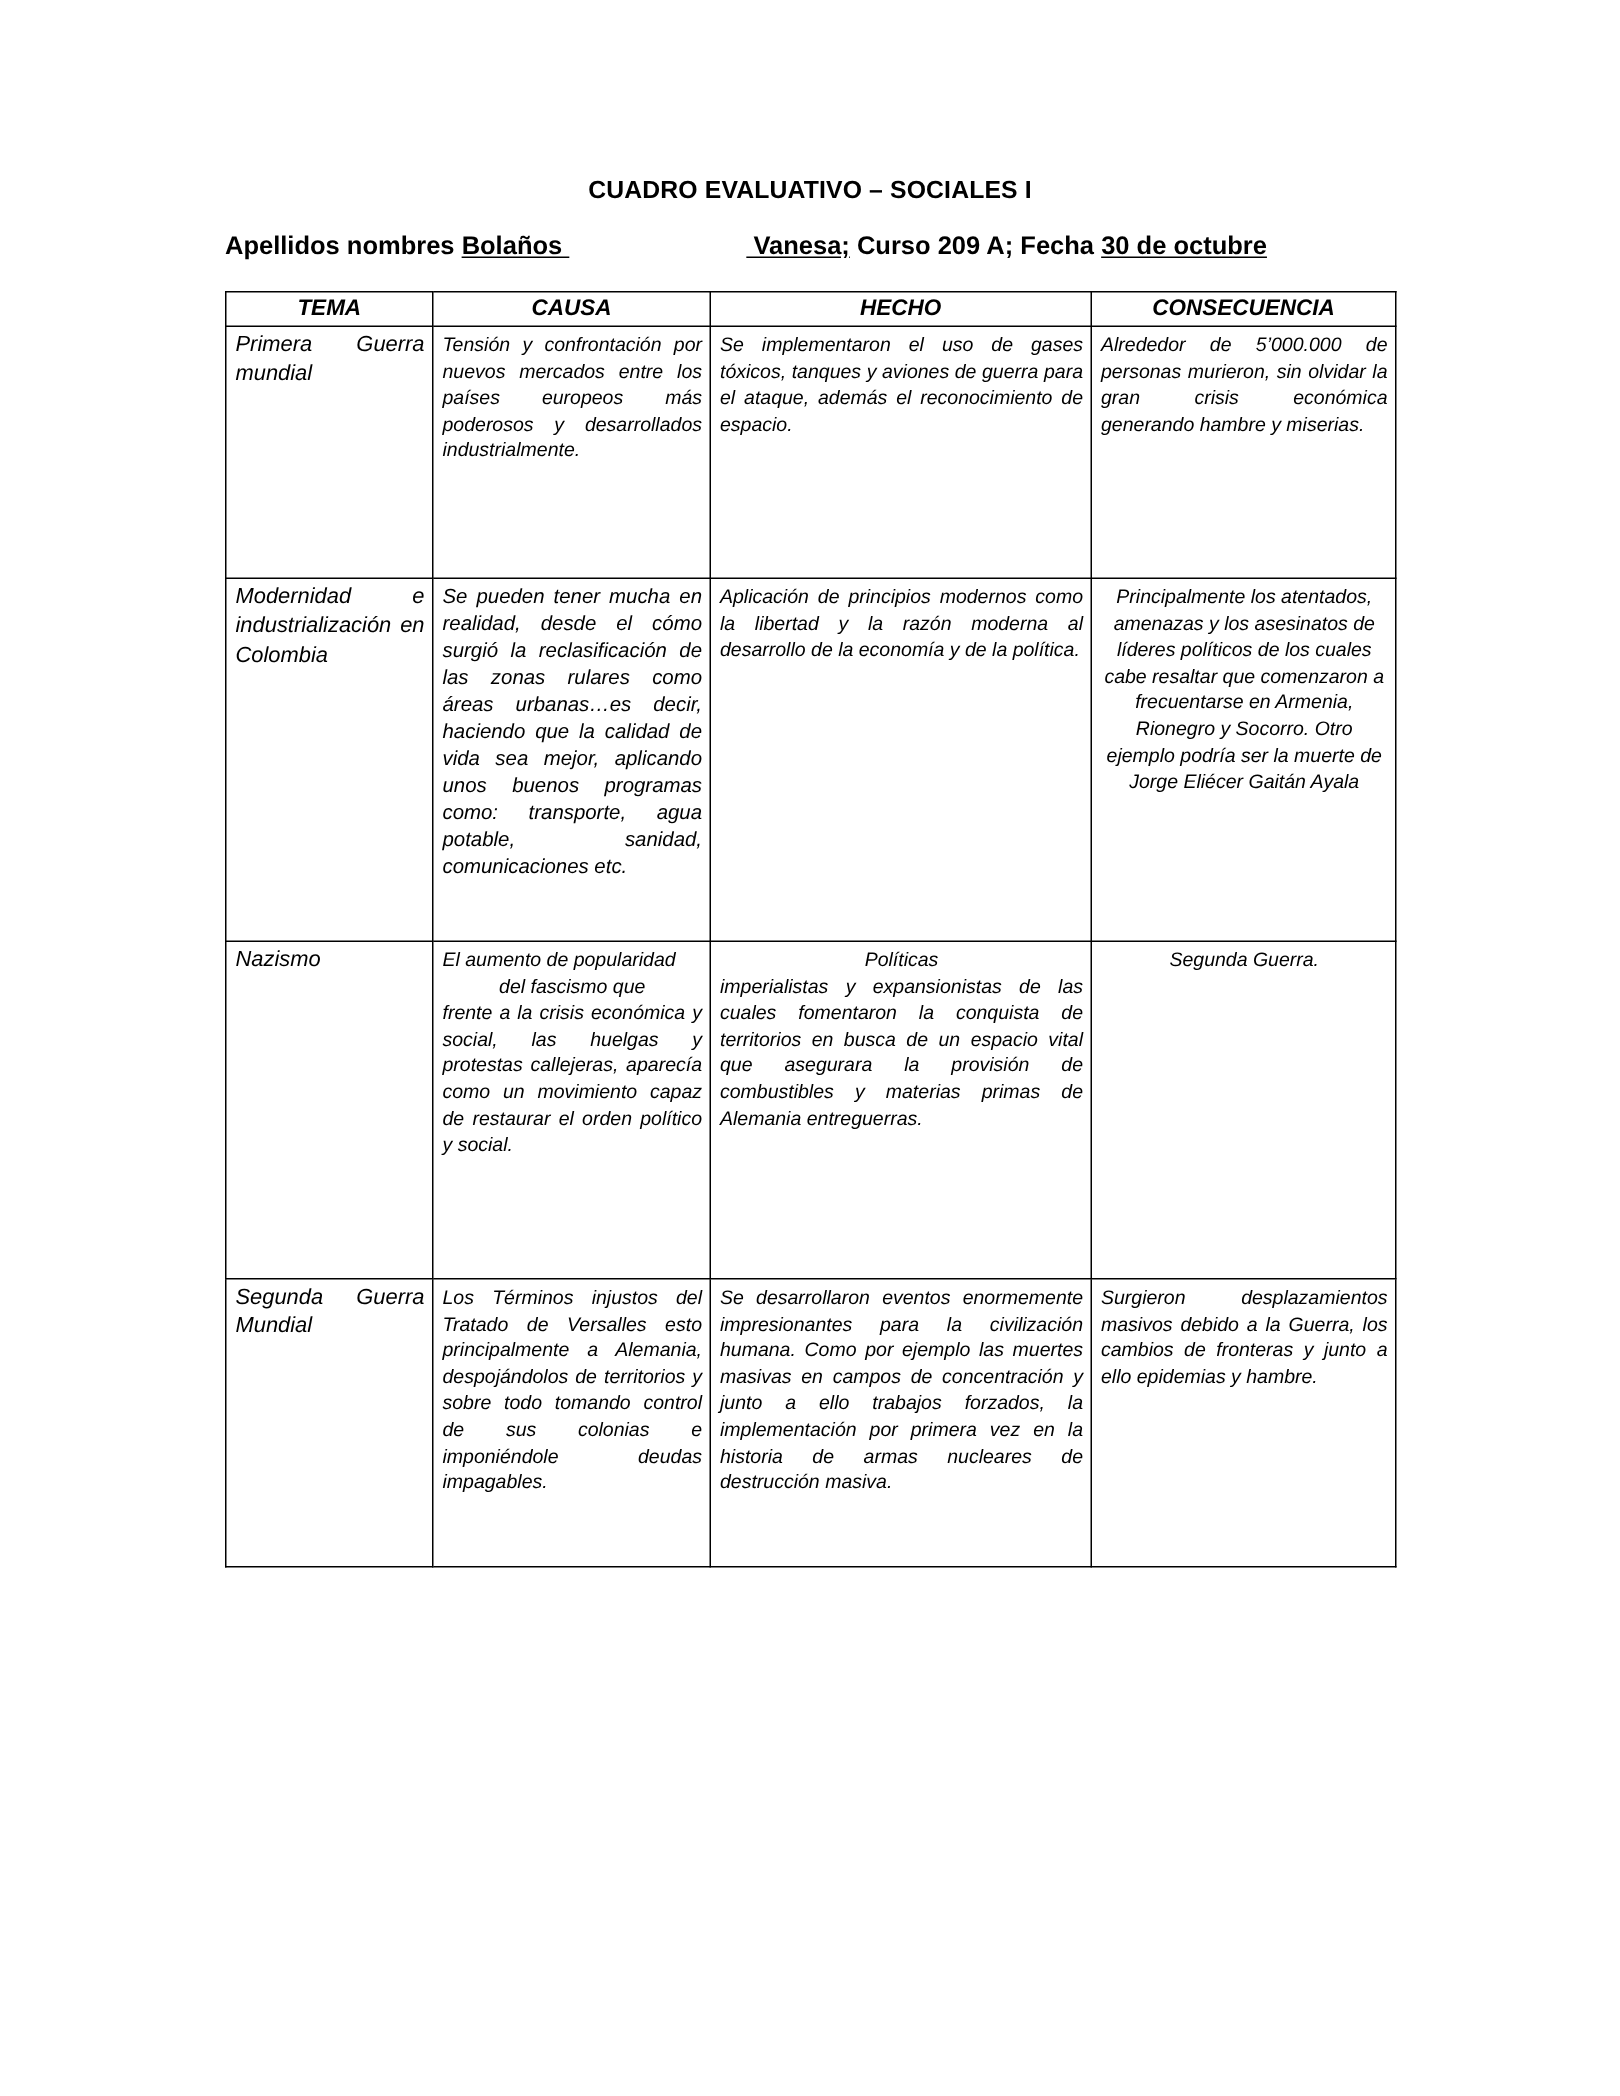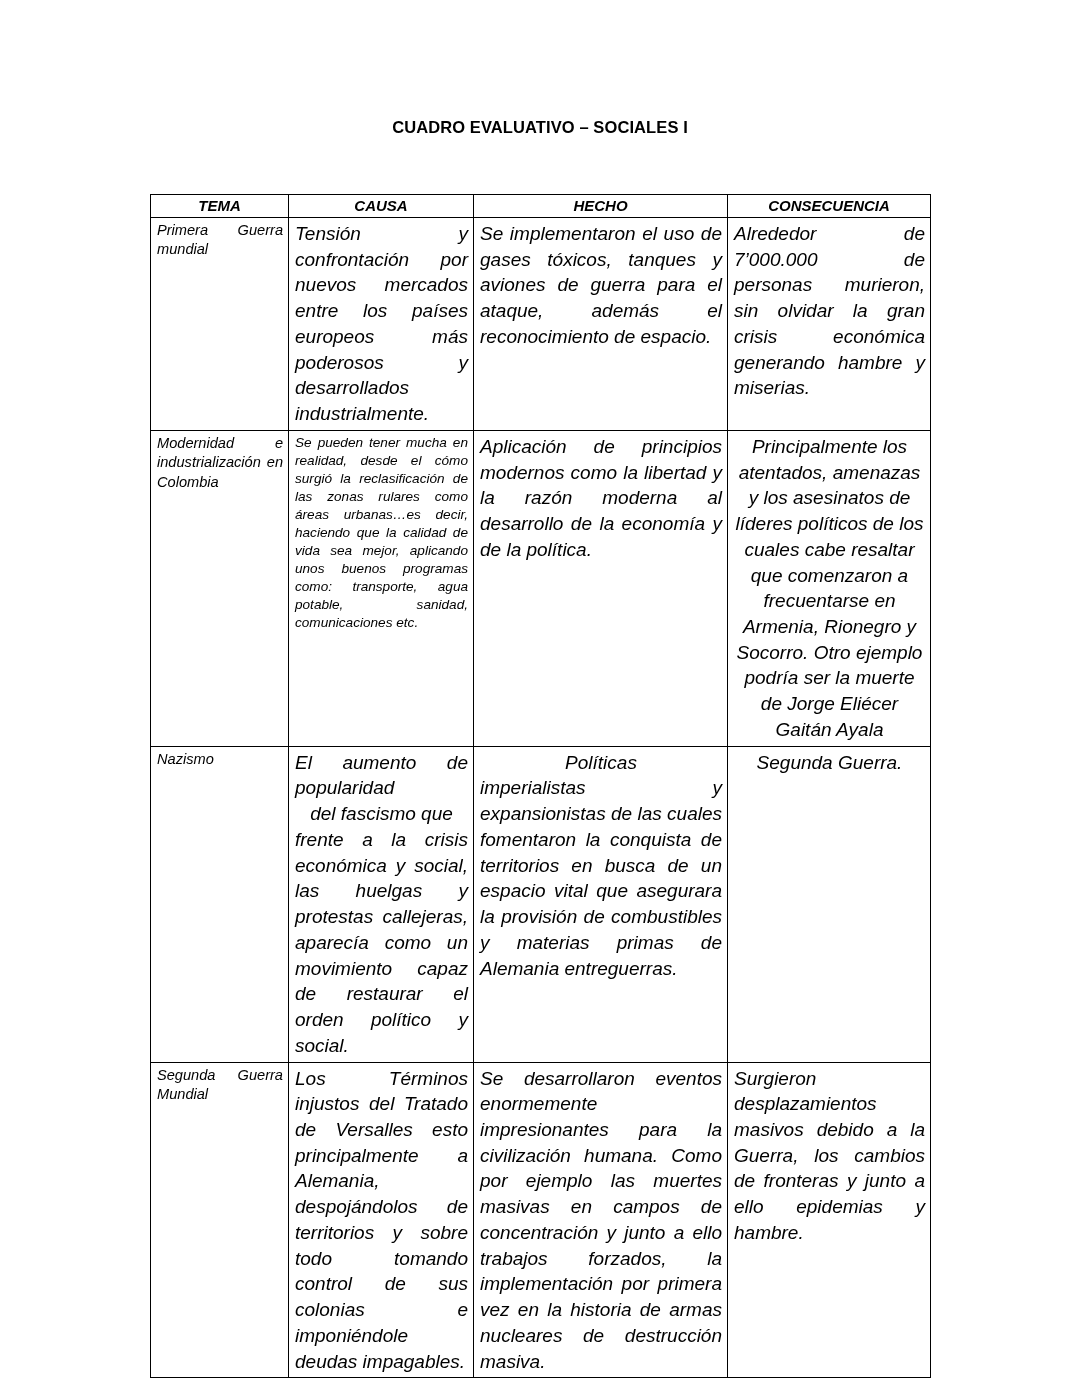--- a/index.html
+++ b/index.html
@@ -69,21 +69,21 @@
     padding: 2px 4px 3px 4px;
     height: 22px;
     vertical-align: middle;
   }
   col.c1 { width: 138px; }
   col.c2 { width: 185px; }
   col.c3 { width: 254px; }
   col.c4 { width: 203px; }
 
   .cell {
-    font-size: 19px;
+    font-size: 13px;
     line-height: 1.355;
   }
   .cell p {
     margin: 0;
   }
   .just {
     text-align: justify;
     text-align-last: left;
     -webkit-hyphens: none;
     hyphens: none;
@@ -106,20 +106,21 @@
   .r3 { height: 225px; }
   .r4 { height: 192px; }
 </style>
 </head>
 <body>
 
 <div class="page">
 
   <div class="doc-title">CUADRO EVALUATIVO – SOCIALES I</div>
 
+  <div class="name-line"><span>Apellidos nombres </span><span class="u">Bolaños </span><span class="spacer"></span><span class="u"> Vanesa;</span><span> Curso 209 A; Fecha </span><span class="u">30 de octubre</span></div>
 
   <table class="cuadro">
     <colgroup>
       <col class="c1">
         <col class="c2">
         <col class="c3">
         <col class="c4">
     </colgroup>
     <thead>
       <tr>
@@ -127,21 +128,21 @@
         <th>CAUSA</th>
         <th>HECHO</th>
         <th>CONSECUENCIA</th>
       </tr>
     </thead>
     <tbody>
       <tr class="r1">
         <td class="cell tema">Primera Guerra mundial</td>
         <td class="cell just">Tensión y confrontación por nuevos mercados entre los países europeos más poderosos y desarrollados industrialmente.</td>
         <td class="cell just">Se implementaron el uso de gases tóxicos, tanques y aviones de guerra para el ataque, además el reconocimiento de espacio.</td>
-        <td class="cell just">Alrededor de 7’000.000 de personas murieron, sin olvidar la gran crisis económica generando hambre y miserias.</td>
+        <td class="cell just">Alrededor de 5’000.000 de personas murieron, sin olvidar la gran crisis económica generando hambre y miserias.</td>
       </tr>
       <tr class="r2">
         <td class="cell tema">Modernidad e industrialización en Colombia</td>
         <td class="cell just small">Se pueden tener mucha en realidad, desde el cómo surgió la reclasificación de las zonas rulares como áreas urbanas…es decir, haciendo que la calidad de vida sea mejor, aplicando unos buenos programas como: transporte, agua potable, sanidad, comunicaciones etc.</td>
         <td class="cell just">Aplicación de principios modernos como la libertad y la razón moderna al desarrollo de la economía y de la política.</td>
         <td class="cell left">Principalmente los atentados, amenazas y los asesinatos de líderes políticos de los cuales cabe resaltar que comenzaron a frecuentarse en Armenia, Rionegro y Socorro. Otro ejemplo podría ser la muerte de Jorge Eliécer Gaitán Ayala</td>
       </tr>
       <tr class="r3">
         <td class="cell tema">Nazismo</td>
         <td class="cell">

